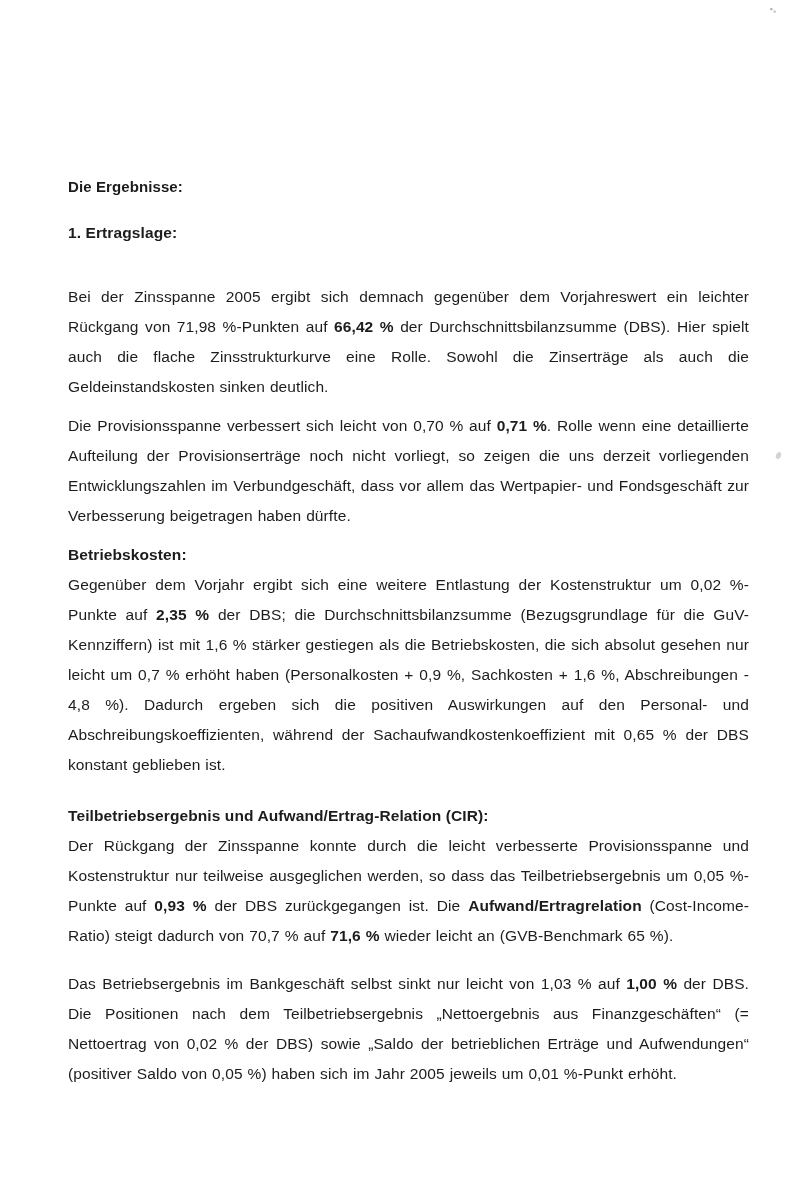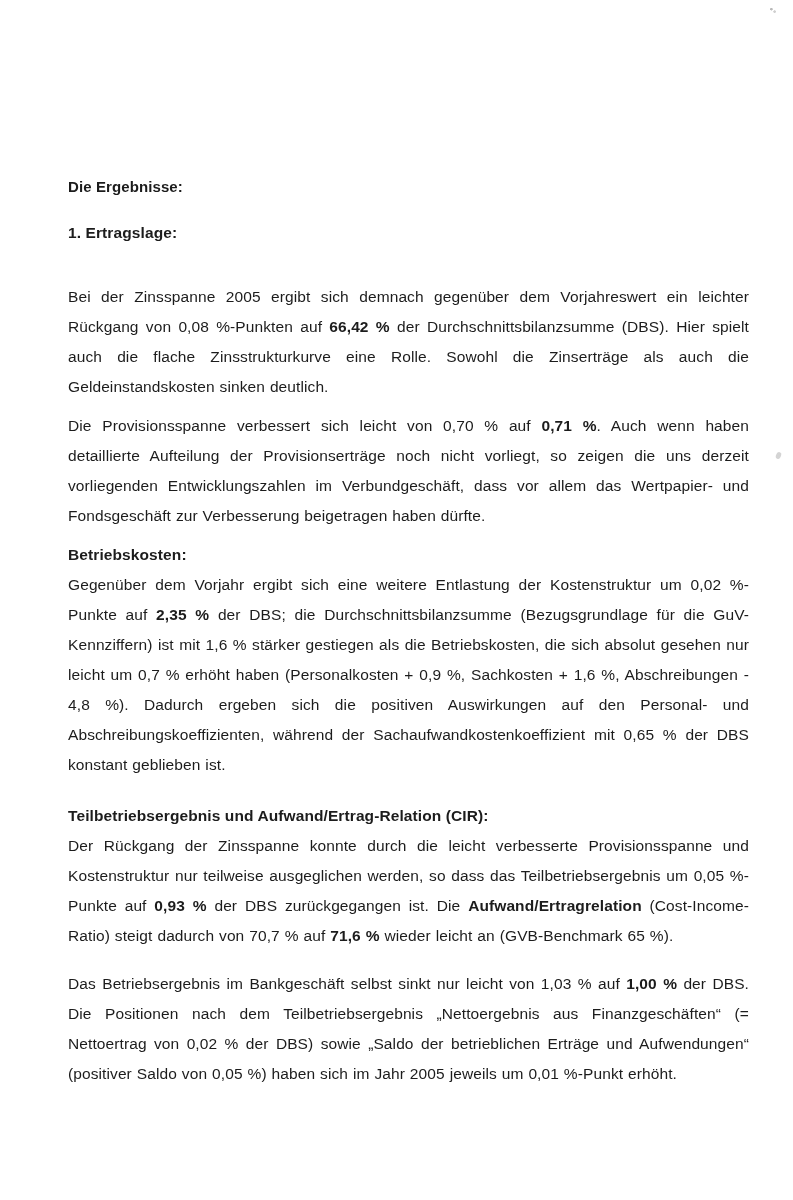--- a/index.html
+++ b/index.html
@@ -74,24 +74,24 @@
   }
 </style>
 </head>
 <body>
 
 <main class="page">
   <h1 class="doc-title">Die Ergebnisse:</h1>
   <h2 class="chapter">1. Ertragslage:</h2>
   <div id="sections">
       <section>
-        <p><span>Bei der Zinsspanne 2005 ergibt sich demnach gegenüber dem Vorjahreswert ein leichter Rückgang von 0,08 %-Punkten auf </span><span class="b">66,42 %</span><span> der Durchschnittsbilanzsumme (DBS). Hier spielt auch die flache Zinsstrukturkurve eine Rolle. Sowohl die Zinserträge als auch die Geldeinstandskosten sinken deutlich.</span></p>
+        <p><span>Bei der Zinsspanne 2005 ergibt sich demnach gegenüber dem Vorjahreswert ein leichter Rückgang von 71,98 %-Punkten auf </span><span class="b">66,42 %</span><span> der Durchschnittsbilanzsumme (DBS). Hier spielt auch die flache Zinsstrukturkurve eine Rolle. Sowohl die Zinserträge als auch die Geldeinstandskosten sinken deutlich.</span></p>
       </section>
       <section>
-        <p><span>Die Provisionsspanne verbessert sich leicht von 0,70 % auf </span><span class="b">0,71 %</span><span>. Auch wenn haben detaillierte Aufteilung der Provisionserträge noch nicht vorliegt, so zeigen die uns derzeit vorliegenden Entwicklungszahlen im Verbundgeschäft, dass vor allem das Wertpapier- und Fondsgeschäft zur Verbesserung beigetragen haben dürfte.</span></p>
+        <p><span>Die Provisionsspanne verbessert sich leicht von 0,70 % auf </span><span class="b">0,71 %</span><span>. Rolle wenn eine detaillierte Aufteilung der Provisionserträge noch nicht vorliegt, so zeigen die uns derzeit vorliegenden Entwicklungszahlen im Verbundgeschäft, dass vor allem das Wertpapier- und Fondsgeschäft zur Verbesserung beigetragen haben dürfte.</span></p>
       </section>
       <section>
         <h2>Betriebskosten:</h2>
         <p><span>Gegenüber dem Vorjahr ergibt sich eine weitere Entlastung der Kostenstruktur um 0,02 %-Punkte auf </span><span class="b">2,35 %</span><span> der DBS; die Durchschnittsbilanzsumme (Bezugsgrundlage für die GuV-Kennziffern) ist mit 1,6 % stärker gestiegen als die Betriebskosten, die sich absolut gesehen nur leicht um 0,7 % erhöht haben (Personalkosten + 0,9 %, Sachkosten + 1,6 %, Abschreibungen - 4,8 %). Dadurch ergeben sich die positiven Auswirkungen auf den Personal- und Abschreibungskoeffizienten, während der Sachaufwandkostenkoeffizient mit 0,65 % der DBS konstant geblieben ist.</span></p>
       </section>
       <section>
         <h2>Teilbetriebsergebnis und Aufwand/Ertrag-Relation (CIR):</h2>
         <p><span>Der Rückgang der Zinsspanne konnte durch die leicht verbesserte Provisionsspanne und Kostenstruktur nur teilweise ausgeglichen werden, so dass das Teilbetriebsergebnis um 0,05 %-Punkte auf </span><span class="b">0,93 %</span><span> der DBS zurückgegangen ist. Die </span><span class="b">Aufwand/Ertragrelation</span><span> (Cost-Income-Ratio) steigt dadurch von 70,7 % auf </span><span class="b">71,6 %</span><span> wieder leicht an (GVB-Benchmark 65 %).</span></p>
       </section>
       <section>

